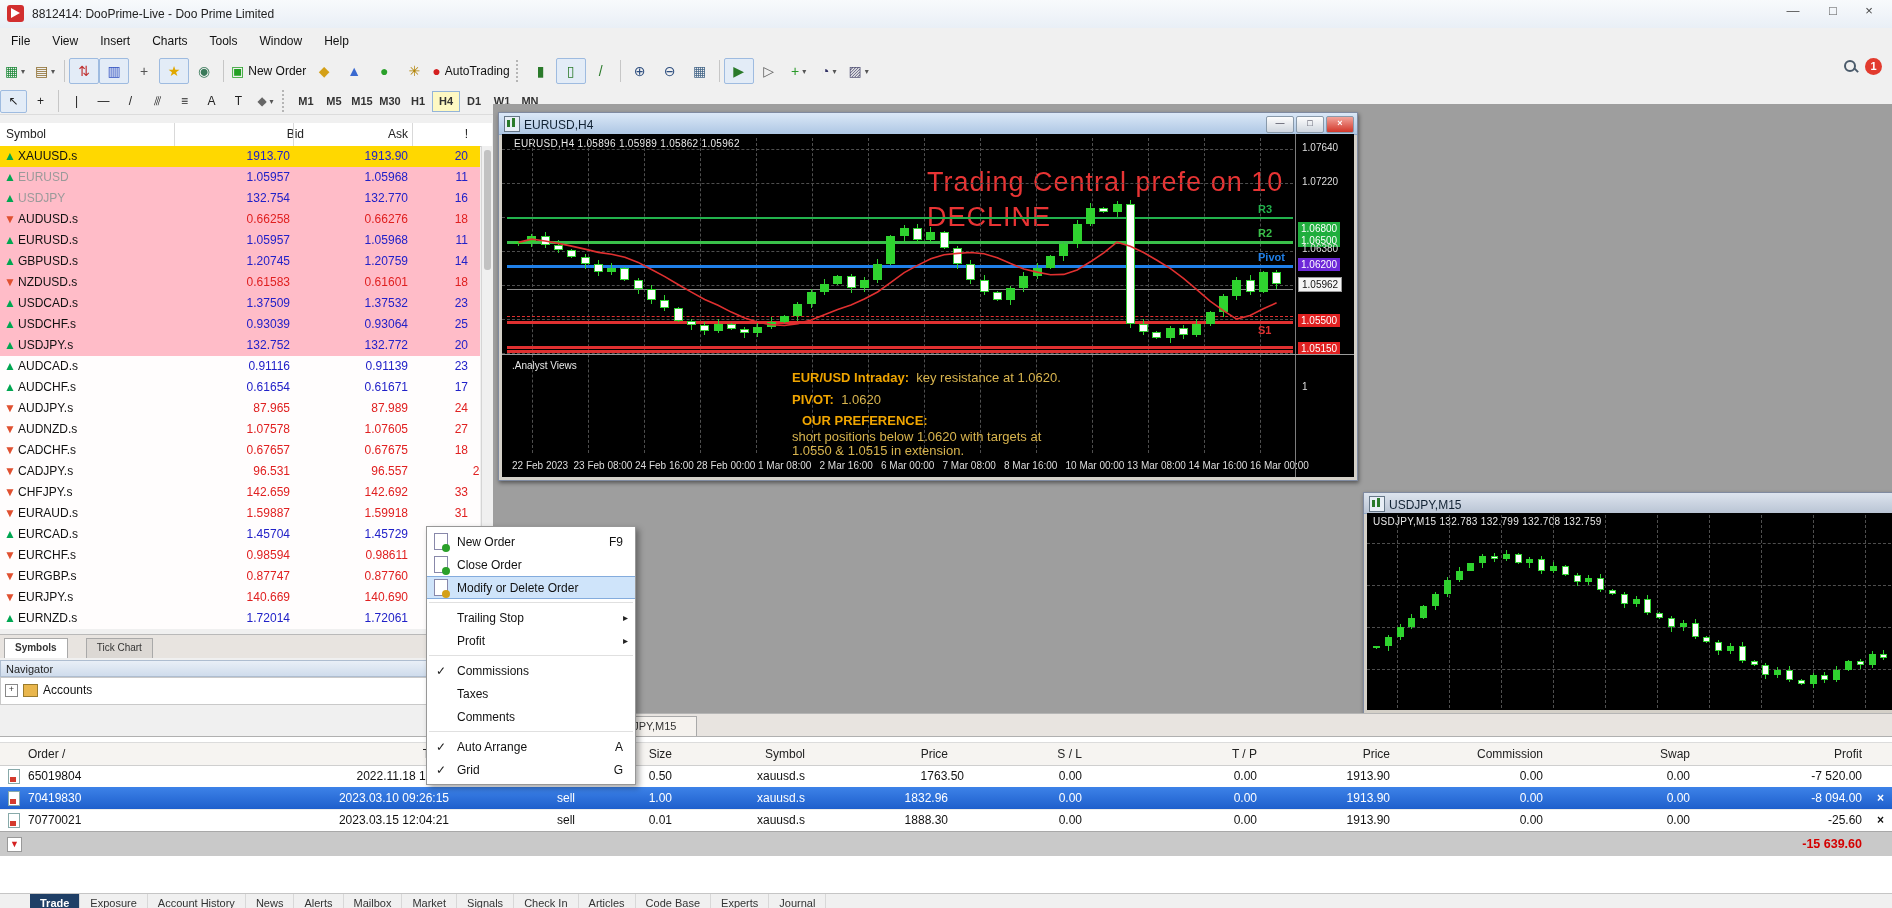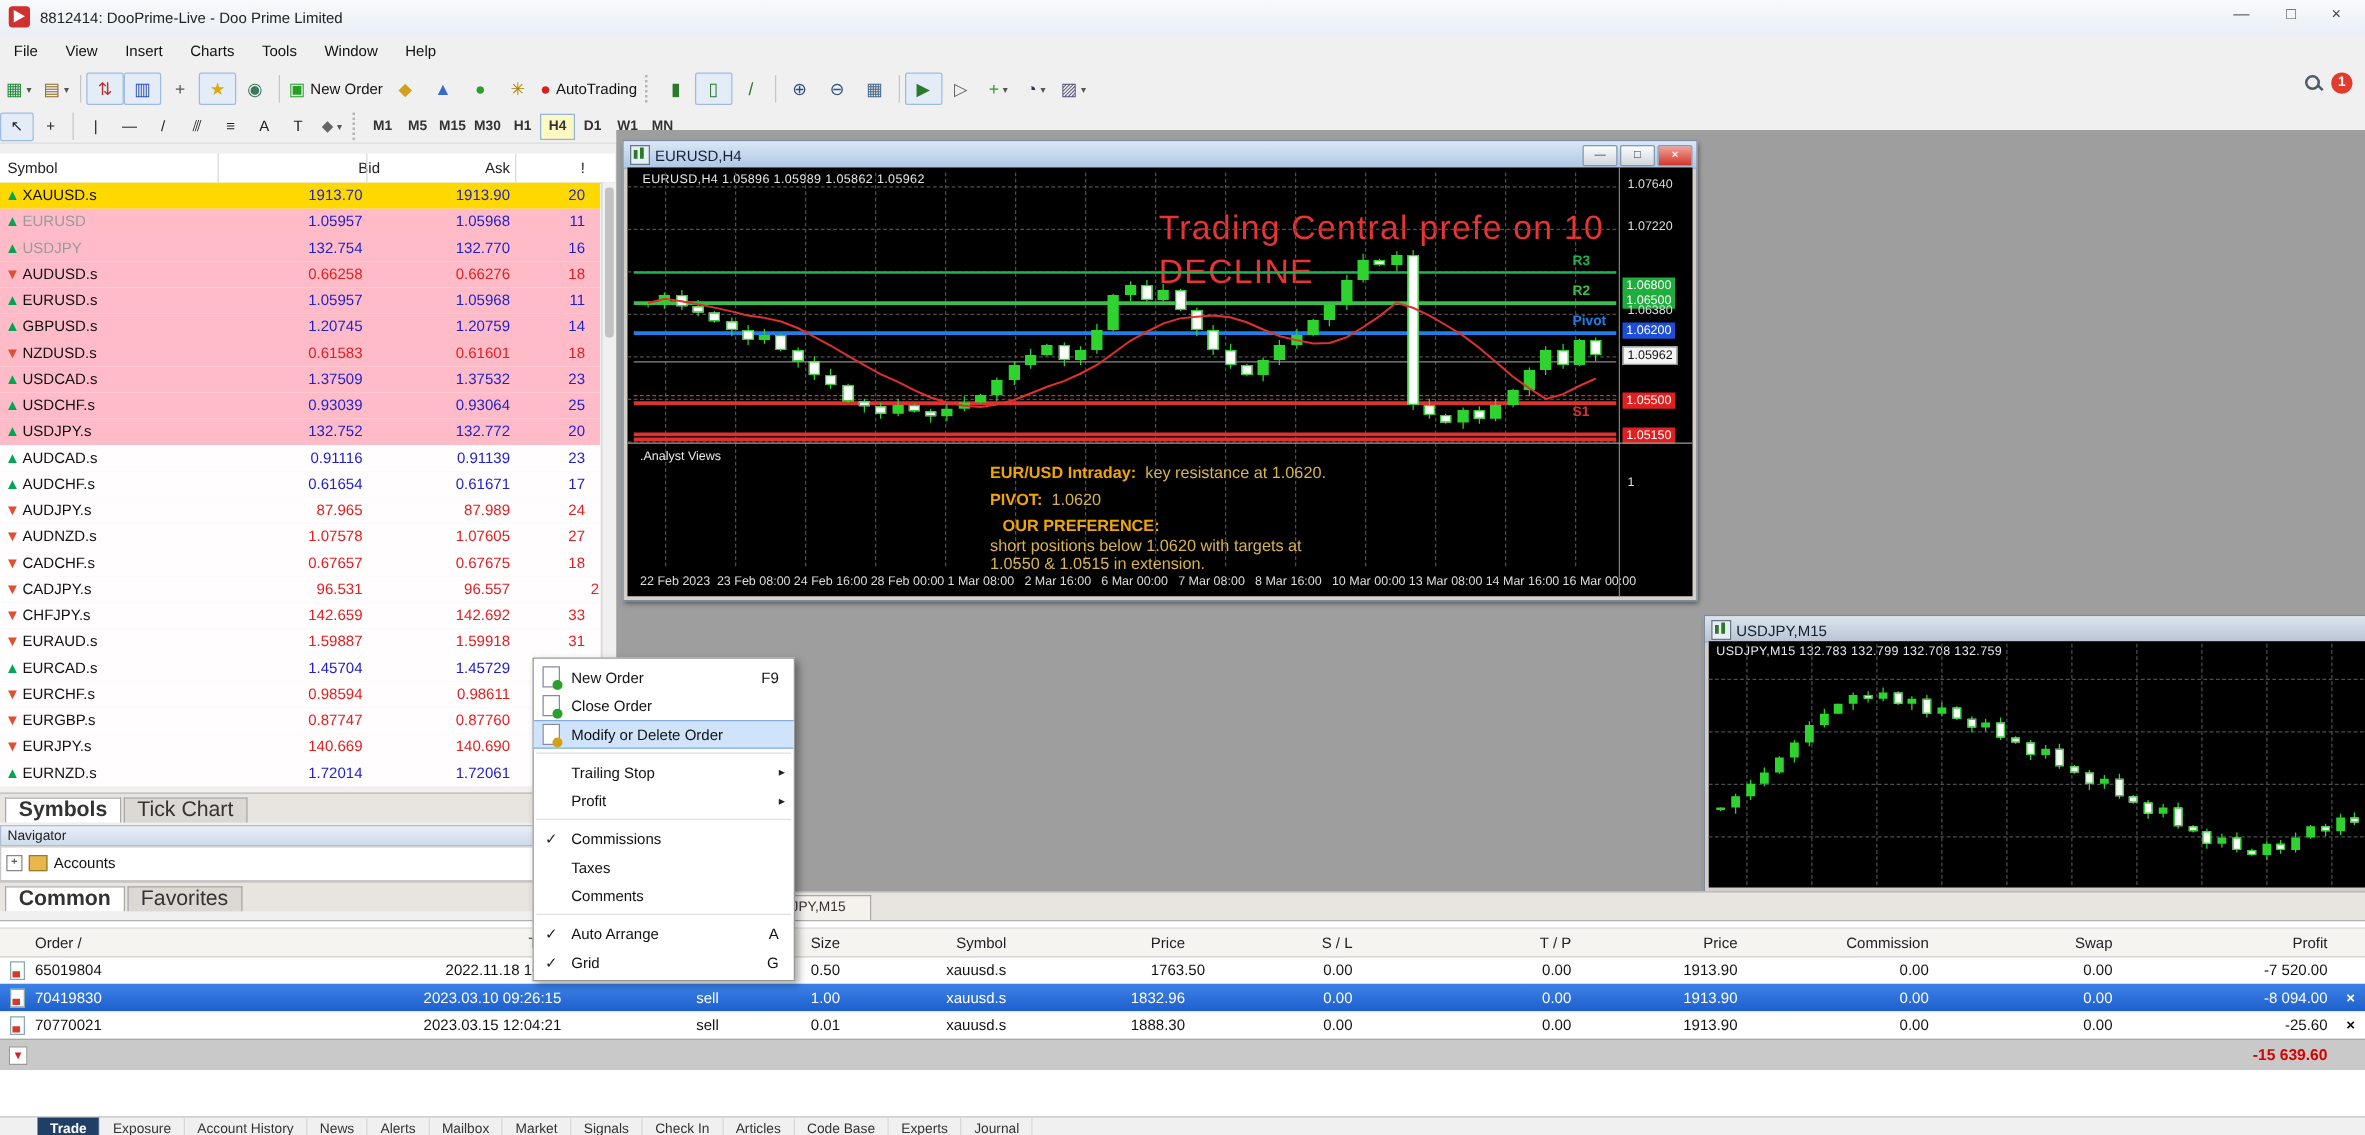--- a/index.html
+++ b/index.html
@@ -50,21 +50,21 @@
   .mwrow span{position:absolute;top:3px;font-size:12px;}
   .arr{left:4px;top:4px;font-size:9px;}
   .sym{left:18px;color:#111;}
   .sym.muted{color:#9a9a9a;}
   .num{text-align:right;}
   .pblue{color:#2121c8;}
   .pred{color:#e02020;}
   .mwscroll{left:481px;top:146px;width:11px;height:483px;background:#f0f0f0;border-left:1px solid #d5d5d5;}
   .mwthumb{position:absolute;left:2px;top:4px;width:7px;height:120px;background:#c2c2c2;border-radius:3px;}
   .tabsbar{width:492px;height:24px;background:#e8e4e0;border-top:1px solid #b9b9b9;display:flex;align-items:flex-end;padding-left:4px;box-sizing:border-box;}
-  .tab{height:19px;padding:0 10px;font-size:17px;line-height:18px;color:#333;border:1px solid #a9a9a9;border-bottom:none;background:#dcd8d4;margin-right:2px;text-align:center;}
+  .tab{height:19px;padding:0 10px;font-size:10px;line-height:18px;color:#333;border:1px solid #a9a9a9;border-bottom:none;background:#dcd8d4;margin-right:18px;text-align:center;}
   .tab.active{background:#fff;font-weight:bold;}
   .navbody{left:0;top:677px;width:492px;height:28px;background:#fff;border:1px solid #c9c9c9;box-sizing:border-box;}
   .navitem{position:absolute;left:4px;top:5px;font-size:12px;color:#111;}
   .expander{display:inline-block;width:11px;height:11px;border:1px solid #888;background:#fff;font-size:9px;line-height:9px;text-align:center;color:#333;margin-right:5px;vertical-align:middle;}
   .accicon{display:inline-block;width:13px;height:11px;background:#e9b64c;border:1px solid #9a7b2c;margin-right:5px;vertical-align:middle;}
   
   .workspace{left:493px;top:104px;width:1399px;height:632px;background:#9e9e9e;}
   .cwin{background:#d4d0c8;border:1px solid #7f8aa0;box-shadow:1px 2px 4px rgba(0,0,0,.45);}
   .cwin .ctitle{position:absolute;left:0;top:0;right:0;height:21px;background:linear-gradient(#dbe8f7,#aec7e4);border-bottom:1px solid #8fa8c8;font-size:12px;line-height:20px;color:#123;}
   .cicon{position:absolute;left:5px;top:3px;width:14px;height:14px;background:#e8eef6;border:1px solid #678;}
@@ -88,21 +88,21 @@
   .ohlc{position:absolute;left:12px;top:4px;color:#e8e8e8;font-size:10px;letter-spacing:.3px;}
   .tcred{position:absolute;color:#e83434;font-size:27px;letter-spacing:1px;white-space:nowrap;}
   .candle{position:absolute;}
   .wick{position:absolute;width:1px;background:#2fd32f;}
   .body-up{background:#2fd32f;}
   .body-dn{background:#fff;border:1px solid #2fd32f;box-sizing:border-box;}
   .scale{position:absolute;color:#ddd;font-size:10px;}
   .scale .plainlab{position:absolute;left:6px;}
   .badge{position:absolute;left:2px;padding:1px 3px;font-size:10px;color:#fff;}
   .badge.green{background:#1fae3d;}
-  .badge.blue{background:#1d4ed8;}
+  .badge.blue{background:#6d28d9;}
   .badge.red{background:#e02020;}
   .badge.cur{background:#f4f4f4;color:#111;border:1px solid #999;}
   .paneSep{position:absolute;height:0;border-top:1px solid #9a9a9a;}
   .analyst-label{position:absolute;color:#e8e8e8;font-size:10px;}
   .ayellow{position:absolute;color:#d8b44e;font-size:13px;}
   .ayellow b{color:#f0a500;}
   .taxis{position:absolute;color:#ddd;font-size:10px;white-space:nowrap;}
   
   .charttabs{left:493px;top:713px;width:1399px;height:23px;background:#e8e4e0;border-top:1px solid #b5b5b5;}
   .ctab{position:absolute;top:2px;height:20px;background:#f5f2ee;border:1px solid #a9a9a9;border-bottom:none;font-size:11px;line-height:19px;padding:0 8px;color:#333;overflow:hidden;white-space:nowrap;}
@@ -480,24 +480,20 @@
     </div>
 
   <div class="abs ptitle" style="left:0;top:660px;height:17px;">
     <span>Navigator</span>
   </div>
   <div class="abs navbody">
     <div class="navitem">
       <span class="expander">+</span><span class="accicon"></span><span>Accounts</span>
     </div>
   </div>
-  <div class="abs tabsbar" style="left:0;top:705px;">
-      <span class="tab active">Common</span>
-      <span class="tab">Favorites</span>
-    </div>
 
   <div class="abs workspace"></div>
 
   <div class="abs cwin" style="left:498px;top:112px;width:858px;height:367px;">
     <div class="ctitle">
       <span class="cicon"></span>
       <span class="ctext">EURUSD,H4</span>
       <span class="cbtns">
         <span class="cbtn">—</span>
         <span class="cbtn">□</span>

